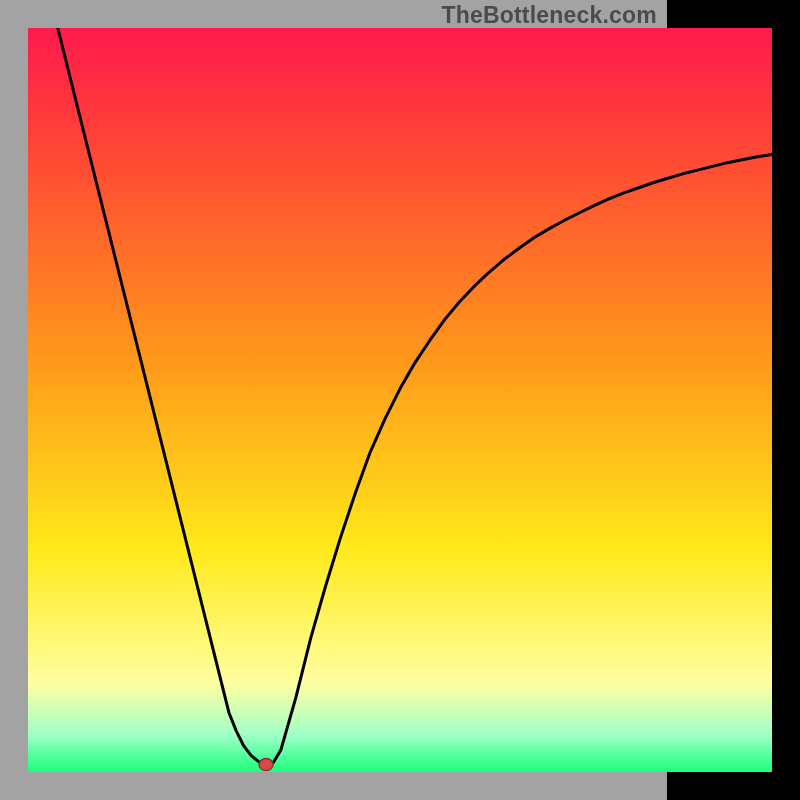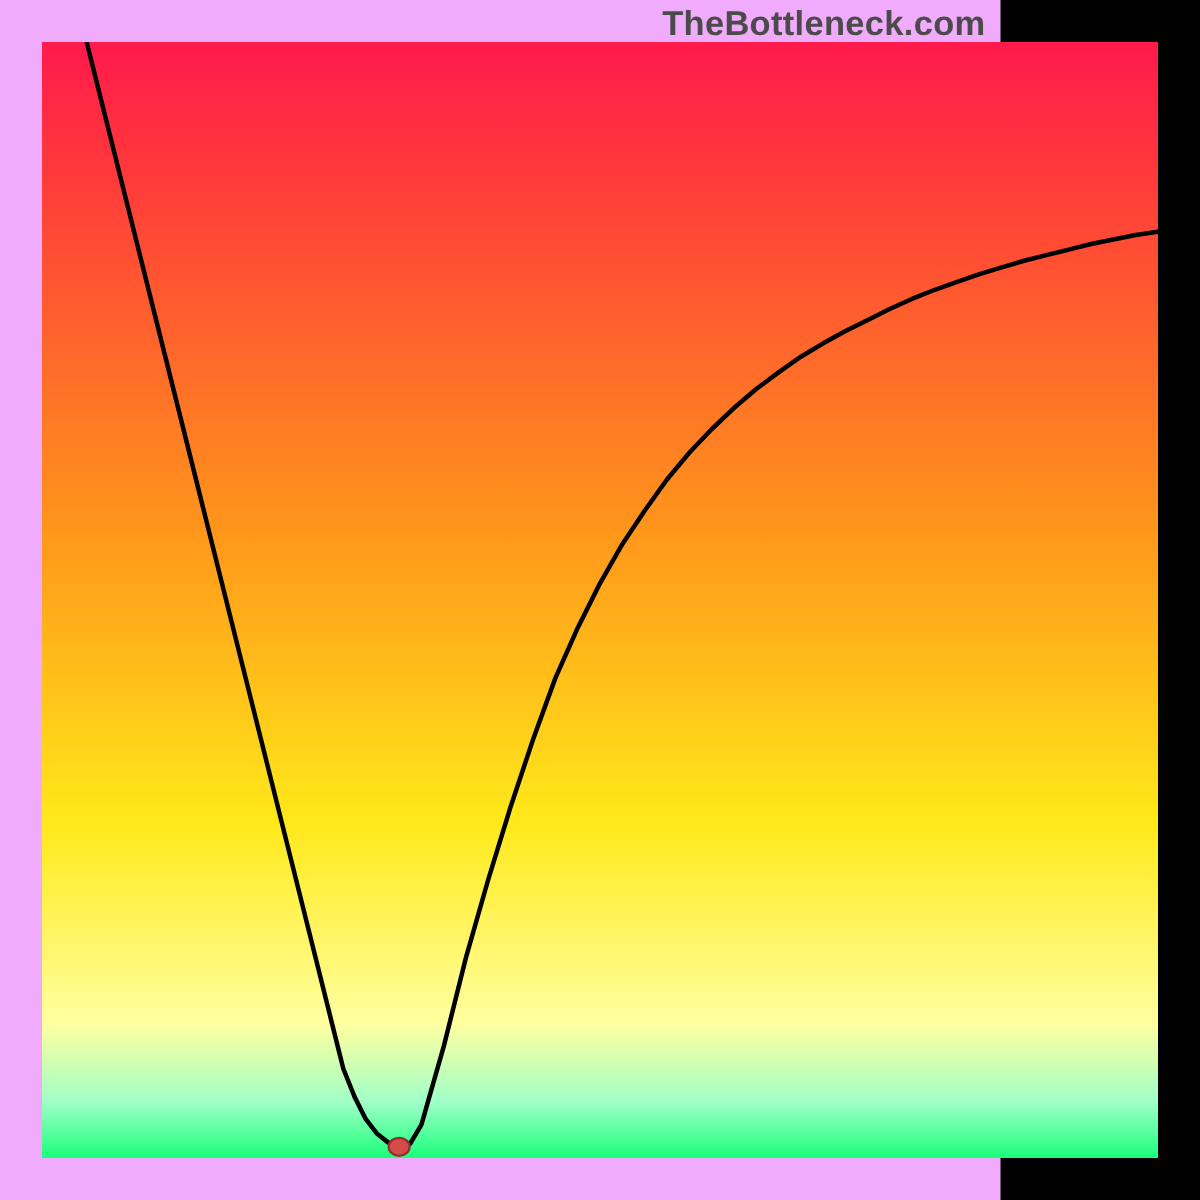--- a/index.html
+++ b/index.html
@@ -8,21 +8,21 @@
     width: 800px;
     height: 800px;
     background: #000;
     overflow: hidden;
     font-family: Arial, Helvetica, sans-serif;
   }
   .outer {
     position: relative;
     width: 667px;
     height: 800px;
-    background: #f0abfc;
+    background: #a3a3a3;
   }
   .watermark {
     position: absolute;
     top: 2px;
     right: 10px;
     color: #4b4b4b;
     font-size: 23px;
     font-weight: 600;
     letter-spacing: 0.2px;
     user-select: none;

